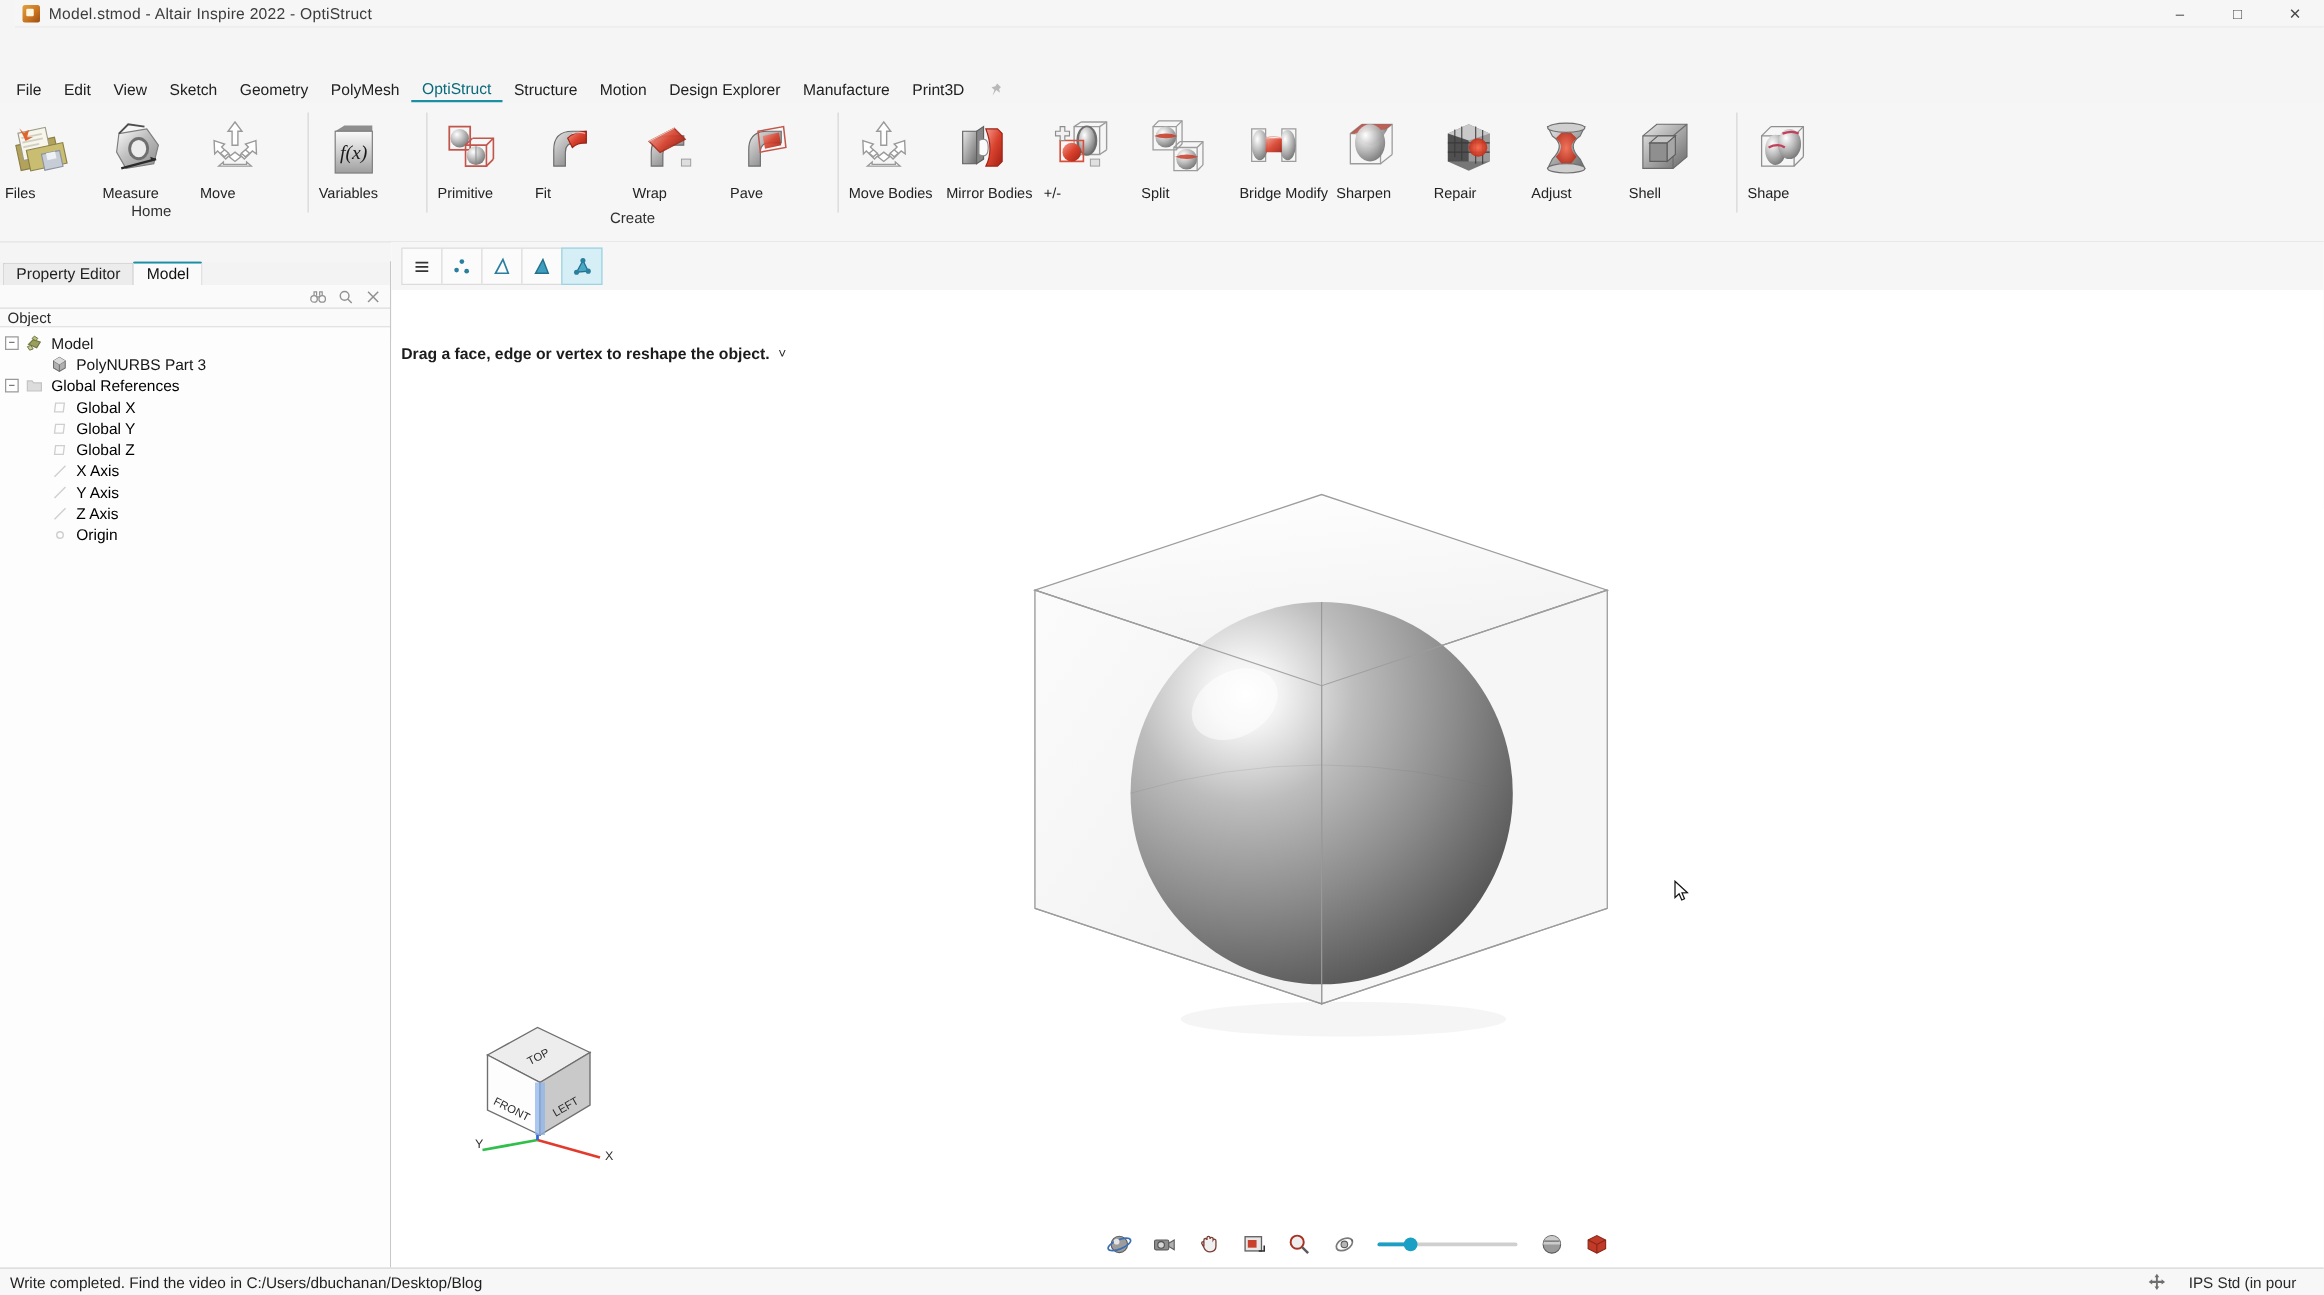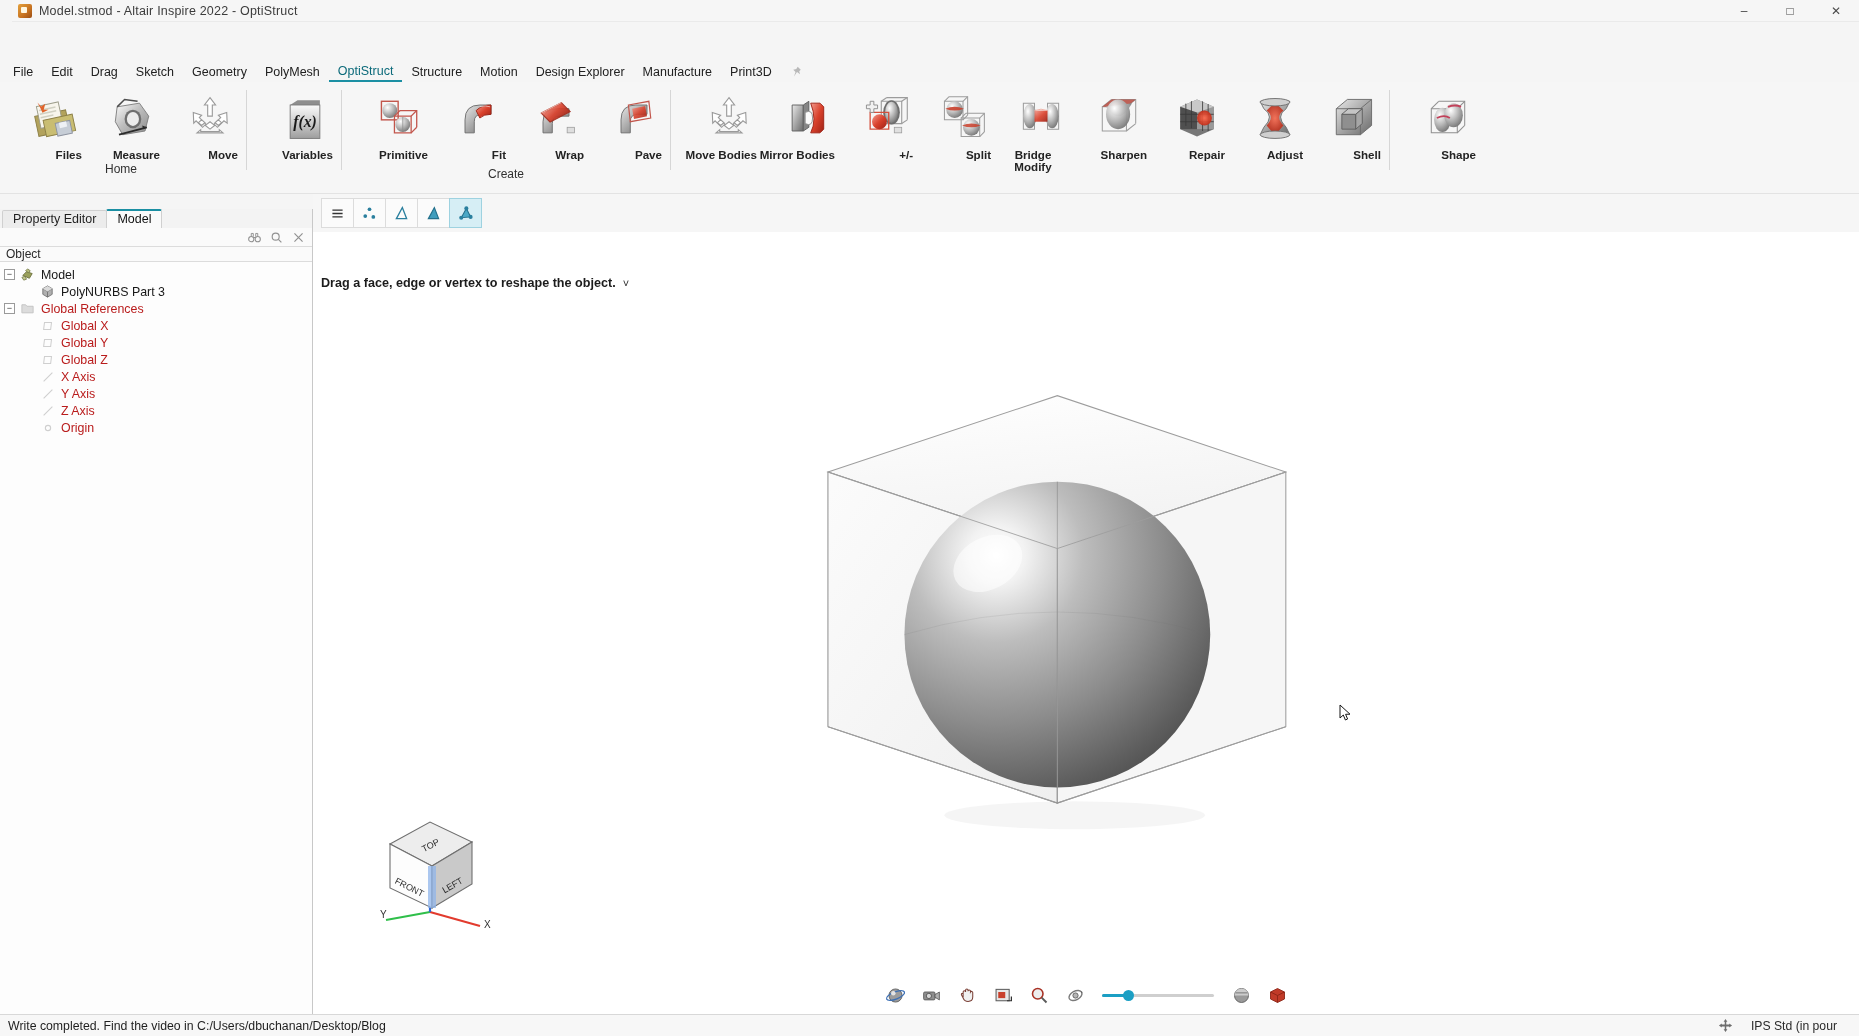--- a/index.html
+++ b/index.html
@@ -42,21 +42,21 @@
   .ribbon {
     flex:0 0 112px; background:#f6f6f6; position:relative;
     display:flex; align-items:flex-start; padding-top:4px;
     border-bottom:1px solid #e3e3e3;
   }
   .rgroup { display:flex; flex-direction:column; align-items:center; position:relative; }
   .rgroup-items { display:flex; align-items:flex-start; }
   .rgroup-label { font-size:12px; color:#303030; margin-top:1px; }
   .sep { width:1px; background:#d6d6d6; height:80px; margin:4px 8px 0 8px; align-self:flex-start;}
 
-  .rbtn { width:78px; display:flex; flex-direction:column; align-items:flex-end; padding-top:4px; cursor:default;font-weight:bold; }
+  .rbtn { width:78px; display:flex; flex-direction:column; align-items:flex-start; padding-top:4px; cursor:default; }
   .rbtn-ico { width:56px; height:56px; display:flex; align-items:center; justify-content:center; }
   .rbtn-lbl { font-size:11.6px; color:#232323; text-align:center; line-height:12px; margin-top:3px; white-space:nowrap;}
   .rbtn-lbl.two { white-space:normal; width:72px; }
 
   
   .body { flex:1; display:flex; min-height:0; }
 
   
   .left {
     width:313px; flex:0 0 313px; background:#fafafa; display:flex; flex-direction:column;
@@ -74,21 +74,21 @@
   .tool-ico { width:13px;height:13px; opacity:.72; cursor:pointer; }
   .obj-header { height:16px; display:flex; align-items:center; font-size:12px; color:#2a2a2a;
                 padding-left:6px; border-top:1px solid #dcdcdc; border-bottom:1px solid #dcdcdc; background:#fafafa;}
   .tree { flex:1; overflow:auto; padding-top:4px; background:#fdfdfd; }
   .trow { display:flex; align-items:center; height:17px; font-size:12.4px; padding-left:4px; white-space:nowrap;}
   .expander { width:11px;height:11px;border:1px solid #9a9a9a;background:#fff;
               display:flex;align-items:center;justify-content:center;font-size:9px;line-height:9px;color:#333;margin-right:5px;cursor:pointer;}
   .spacer-ex { width:11px; margin-right:5px; }
   .ticon { width:15px; height:15px; margin-right:6px; flex:0 0 15px; display:flex;align-items:center;justify-content:center;}
   .tlabel { color:#171717; }
-  .dim .tlabel { color:#b91c1c; }
+  .dim .tlabel { color:#000000; }
   .indent1 { padding-left:24px; }
 
   
   .right { flex:1; display:flex; flex-direction:column; min-width:0; background:#ffffff; position:relative; }
   .sub-toolbar { height:38px; display:flex; align-items:center; padding-left:8px; background:#f6f6f6;}
   .tbtn {
     width:33px;height:30px; border:1px solid #dcdcdc; background:#fbfbfb;
     display:flex;align-items:center;justify-content:center; margin-right:-1px; cursor:pointer;
   }
   .tbtn.sel { background:#d6eef5; border-color:#9ed2e0; }
@@ -130,21 +130,21 @@
     <div class="winbtns">
       <div class="winbtn">–</div>
       <div class="winbtn">□</div>
       <div class="winbtn close">✕</div>
     </div>
   </div>
 
   <div class="menubar">
     <div class="menu-item">File</div>
     <div class="menu-item">Edit</div>
-    <div class="menu-item">Drag</div>
+    <div class="menu-item">View</div>
     <div class="menu-item">Sketch</div>
     <div class="menu-item">Geometry</div>
     <div class="menu-item">PolyMesh</div>
     <div class="menu-item active">OptiStruct</div>
     <div class="menu-item">Structure</div>
     <div class="menu-item">Motion</div>
     <div class="menu-item">Design Explorer</div>
     <div class="menu-item">Manufacture</div>
     <div class="menu-item">Print3D</div>
     <svg class="menu-pin" viewBox="0 0 16 16">

